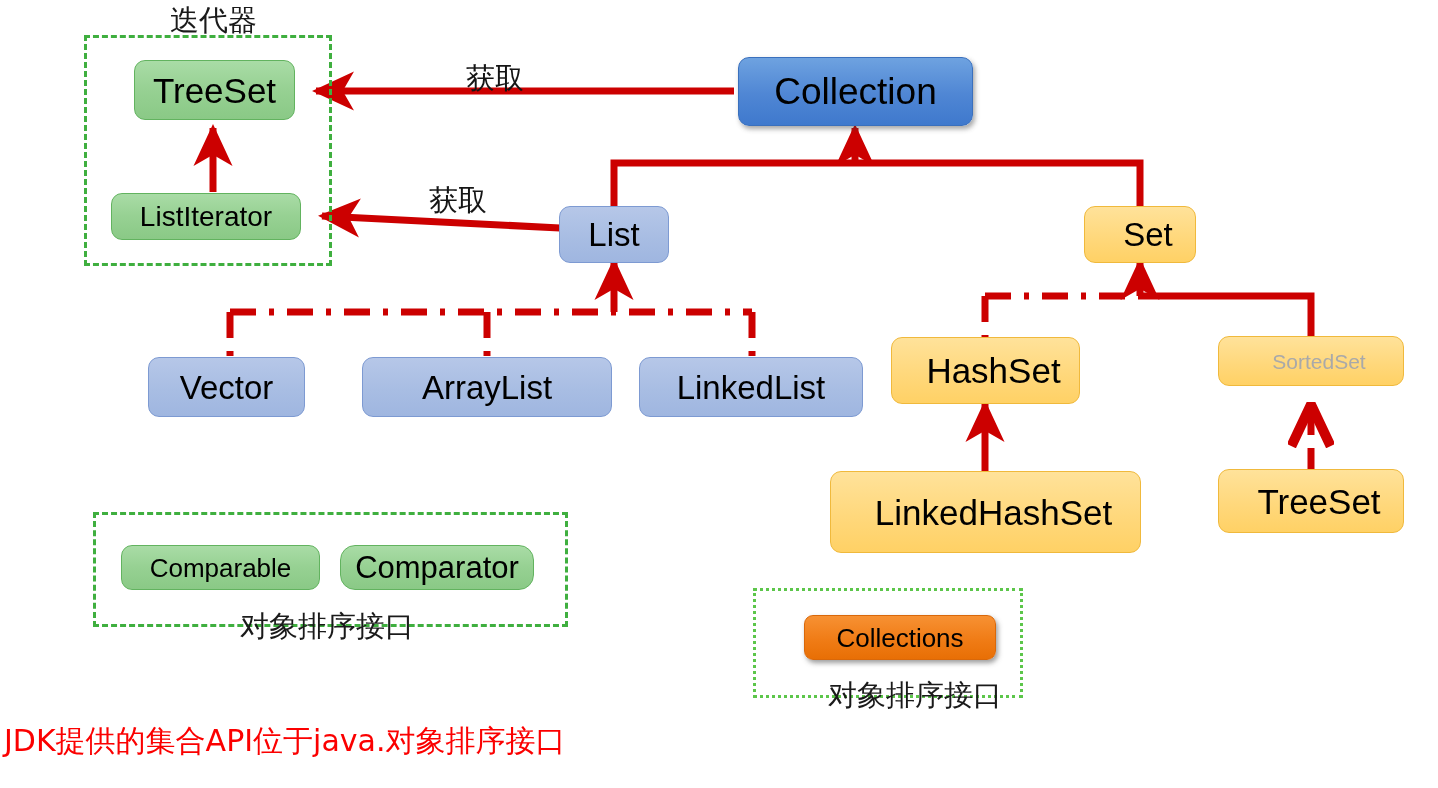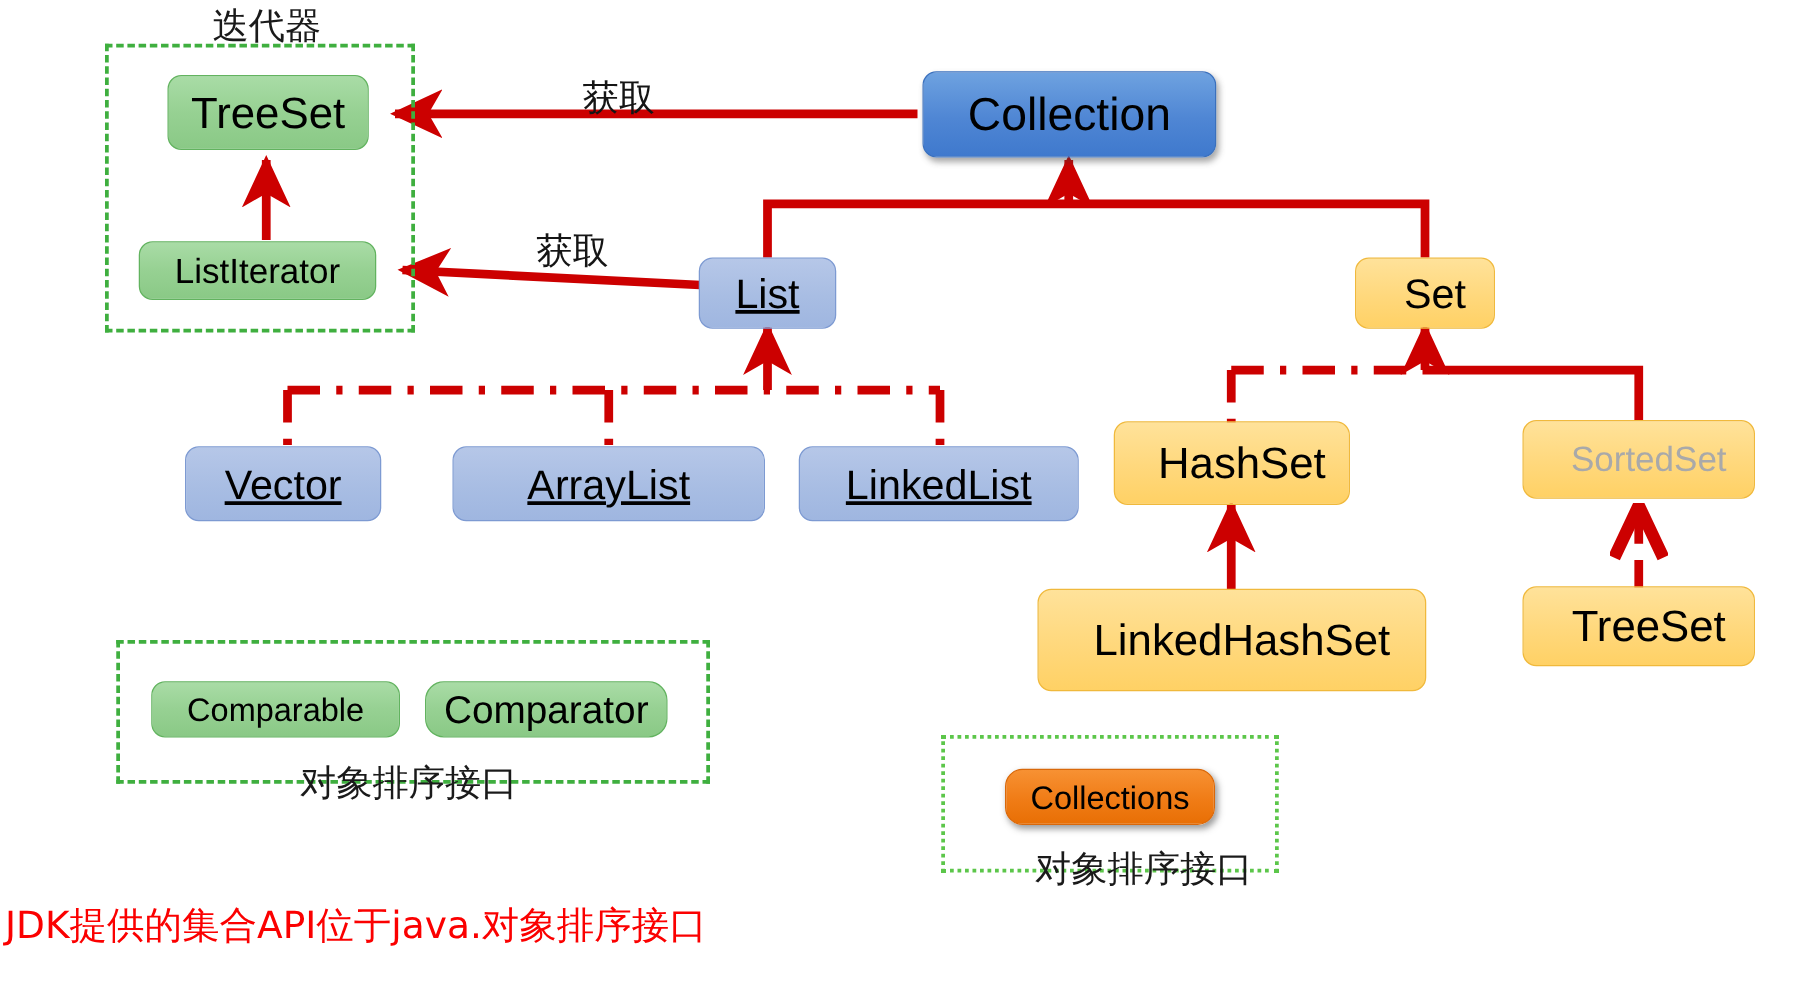--- a/index.html
+++ b/index.html
@@ -66,21 +66,20 @@
     border: 1px solid #62b35f;
   }
   .node.blue-dark {
     background: linear-gradient(to bottom, #6ea2e0 0%, #4f86d4 55%, #3f79cd 100%);
     border: 1px solid #3a70bd;
     box-shadow: 2px 3px 5px rgba(60, 60, 60, 0.45);
   }
   .node.blue-light {
     background: linear-gradient(to bottom, #b6c7e8 0%, #a8bde3 55%, #9fb6e0 100%);
     border: 1px solid #7d9ad2;
-    text-decoration: underline;
   }
   .node.yellow {
     background: linear-gradient(to bottom, #ffe29a 0%, #ffd87c 55%, #ffd165 100%);
     border: 1px solid #f0b93c;
     padding-left: 16px;
   }
   .node.orange {
     background: linear-gradient(to bottom, #f79133 0%, #f07c16 55%, #e86f05 100%);
     border: 1px solid #d9680a;
     border-radius: 9px;
@@ -197,41 +196,41 @@
   </div>
 
   <div class="node blue-light" style="left:639px; top:357px; width:224px; height:60px; font-size:33px;">
     <span>LinkedList</span>
   </div>
 
   <div class="node yellow" style="left:891px; top:337px; width:189px; height:67px; font-size:35px;">
     <span>HashSet</span>
   </div>
 
-  <div class="node yellow muted-label" style="left:1218px; top:336px; width:186px; height:63px; font-size:28px;">
+  <div class="node yellow muted-label" style="left:1218px; top:336px; width:186px; height:50px; font-size:21px;">
     <span>SortedSet</span>
   </div>
 
   <div class="node yellow" style="left:830px; top:471px; width:311px; height:82px; font-size:35px;">
     <span>LinkedHashSet</span>
   </div>
 
   <div class="node yellow" style="left:1218px; top:469px; width:186px; height:64px; font-size:35px;">
     <span>TreeSet</span>
   </div>
 
   <div class="node green" style="left:121px; top:545px; width:199px; height:45px; font-size:26px;">
     <span>Comparable</span>
   </div>
 
   <div class="node green" style="left:340px; top:545px; width:194px; height:45px; font-size:31px;border-radius:15px;">
     <span>Comparator</span>
   </div>
 
-  <div class="node orange" style="left:804px; top:615px; width:168px; height:45px; font-size:26px;border-radius:14px;">
+  <div class="node orange" style="left:804px; top:615px; width:192px; height:45px; font-size:26px;">
     <span>Collections</span>
   </div>
 
   <div class="edge-label" style="left:466px; top:64px; font-size:29px;">获取</div>
 
   <div class="edge-label" style="left:429px; top:186px; font-size:29px;">获取</div>
 
   <div class="page-note" style="left:4px; top:726px; font-size:30px;">JDK提供的集合API位于java.对象排序接口</div>
 
 </div>

